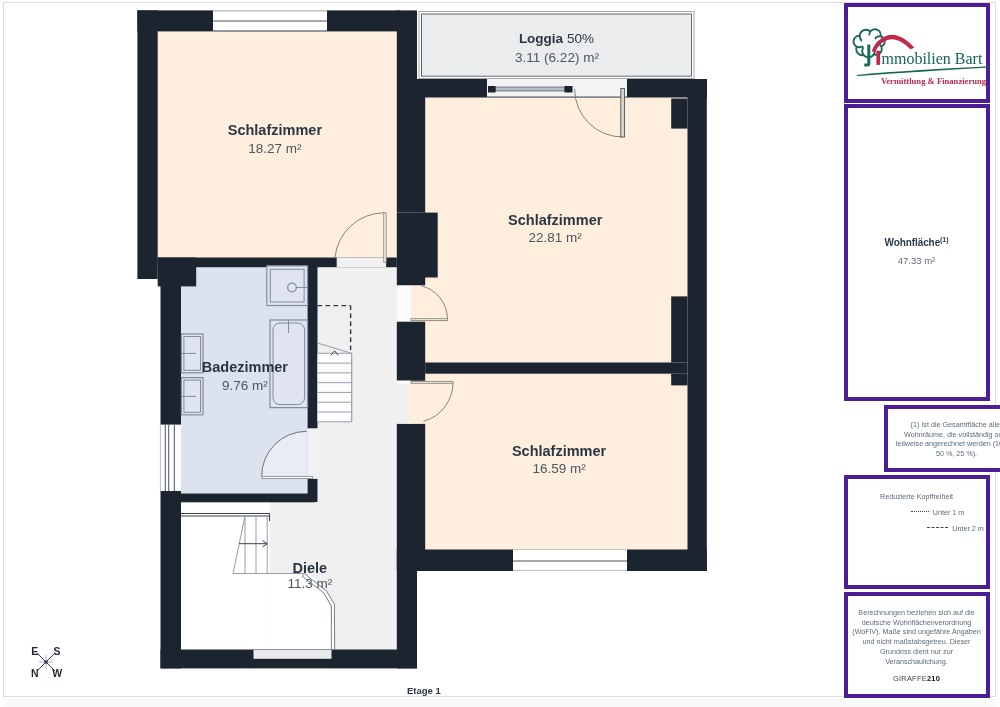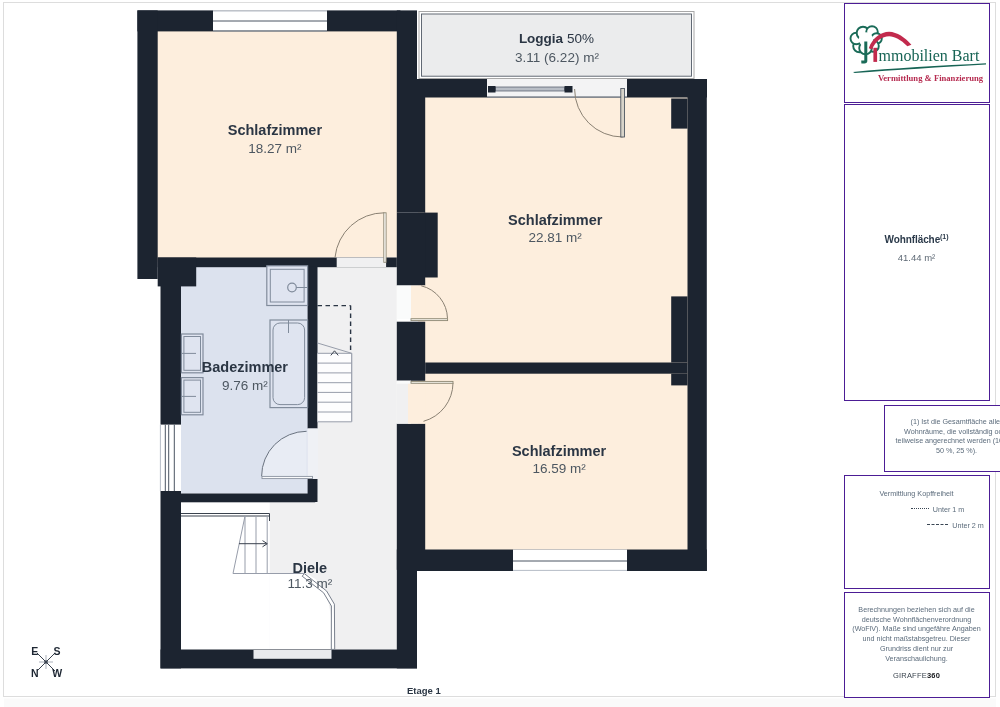--- a/index.html
+++ b/index.html
@@ -1,19 +1,19 @@
 <!DOCTYPE html>
 <html><head><meta charset="utf-8">
 <style>
 html,body{margin:0;padding:0;background:#ffffff;}
 body{width:1000px;height:707px;position:relative;font-family:"Liberation Sans",sans-serif;}
 #frame{position:absolute;left:3px;top:2px;width:993px;height:695px;border:1px solid #dddddd;box-sizing:border-box;}
 #plan{position:absolute;left:0;top:0;}
 #side{position:absolute;left:843.5px;top:0;width:153.5px;height:707px;}
-.box{position:absolute;left:0;width:146px;border:1px solid #4c1d95;background:#ffffff;box-sizing:border-box;}
+.box{position:absolute;left:0;width:146px;border:4px solid #4c1d95;background:#ffffff;box-sizing:border-box;}
 .p{position:absolute;left:0;width:100%;text-align:center;font-size:7.2px;line-height:9.7px;color:#5b6b7b;white-space:nowrap;}
 .dot{display:inline-block;width:18px;border-top:1.6px dotted #3a4654;vertical-align:3px;}
 .dash{display:inline-block;width:21px;border-top:1.6px dashed #3a4654;vertical-align:3px;}
 </style></head>
 <body>
 <div id="frame"></div>
 <svg id="plan" width="1000" height="707" viewBox="0 0 1000 707">
 <rect x="150" y="25" width="250" height="237" fill="#fdeedd"></rect>
 <rect x="418" y="95" width="271" height="270" fill="#fdeedd"></rect>
 <rect x="418" y="371" width="271" height="181" fill="#fdeedd"></rect>
@@ -159,26 +159,26 @@
 </g>
 <path d="M864.3,40 L864.3,59.5 Q864.3,60.3 862.8,60.4 L859.8,60.6" fill="none" stroke="#1a6b58" stroke-width="3"></path>
 <path d="M867.3,46.8 C870.6,36.6 879.3,30.5 887.6,30.3 C895.8,30.7 903.2,35.7 909.9,43.2 L905.9,44.8 C899.2,37.9 892.9,34.8 887.7,34.7 C880.7,34.9 873.6,39.7 870.7,48.0 Z" fill="#c22a4d"></path>
 <rect x="871.9" y="46.3" width="3.7" height="14.1" fill="#c22a4d"></rect>
 <text x="877" y="59.2" font-family="Liberation Serif, serif" font-size="16" fill="#176455">mmobilien Bart</text>
 <path d="M851.5,70.4 C890,66.7 940,64.1 984.5,61.7 L984.5,62.9 C940,65.6 892,68.5 853.2,71.5 Z" fill="#176455"></path>
 <text x="929" y="79" text-anchor="middle" font-family="Liberation Serif, serif" font-weight="bold" font-size="8.6" fill="#b62b50">Vermittlung &amp; Finanzierung</text>
 </svg></div>
 <div class="box" style="top:103.5px;height:297px;">
   <div style="position:absolute;top:128px;left:0;width:100%;text-align:center;font-weight:bold;font-size:10px;letter-spacing:-0.1px;color:#2b3a4a;">Wohnfläche<span style="font-size:7px;vertical-align:4px;">(1)</span></div>
-  <div style="position:absolute;top:147.5px;left:0;width:100%;text-align:center;font-size:9.5px;color:#5f6a76;">41.44 m²</div>
+  <div style="position:absolute;top:147.5px;left:0;width:100%;text-align:center;font-size:9.5px;color:#5f6a76;">47.33 m²</div>
 </div>
 <div class="box" style="top:404.5px;height:67px;margin-left:40px;">
   <div class="p" style="top:11.5px;">(1) Ist die Gesamtfläche aller<br>Wohnräume, die vollständig oder<br>teilweise angerechnet werden (100&nbsp;%,<br>50&nbsp;%, 25&nbsp;%).</div>
 </div>
 <div class="box" style="top:474.5px;height:114.5px;">
-  <div class="p" style="top:13px;">Vermittlung Kopffreiheit</div>
+  <div class="p" style="top:13px;">Reduzierte Kopffreiheit</div>
   <div class="p" style="top:29.5px;margin-left:21px;"><span class="dot"></span>&nbsp;&nbsp;Unter 1 m</div>
   <div class="p" style="top:45px;padding-left:39px;"><span class="dash"></span>&nbsp;&nbsp;Unter 2 m</div>
 </div>
 <div class="box" style="top:592px;height:105.5px;">
   <div class="p" style="top:12px;text-align:center;">Berechnungen beziehen sich auf die<br>deutsche Wohnflächenverordnung<br>(WoFlV). Maße sind ungefähre Angaben<br>und nicht maßstabsgetreu. Dieser<br>Grundriss dient nur zur<br>Veranschaulichung.</div>
-  <div style="position:absolute;top:78px;left:0;width:100%;text-align:center;font-size:7.5px;letter-spacing:0.2px;color:#3c4650;">GIRAFFE<b style="color:#16181c;">360</b></div>
+  <div style="position:absolute;top:78px;left:0;width:100%;text-align:center;font-size:7.5px;letter-spacing:0.2px;color:#3c4650;">GIRAFFE<b style="color:#16181c;">210</b></div>
 </div>
 </div>
 </body></html>

